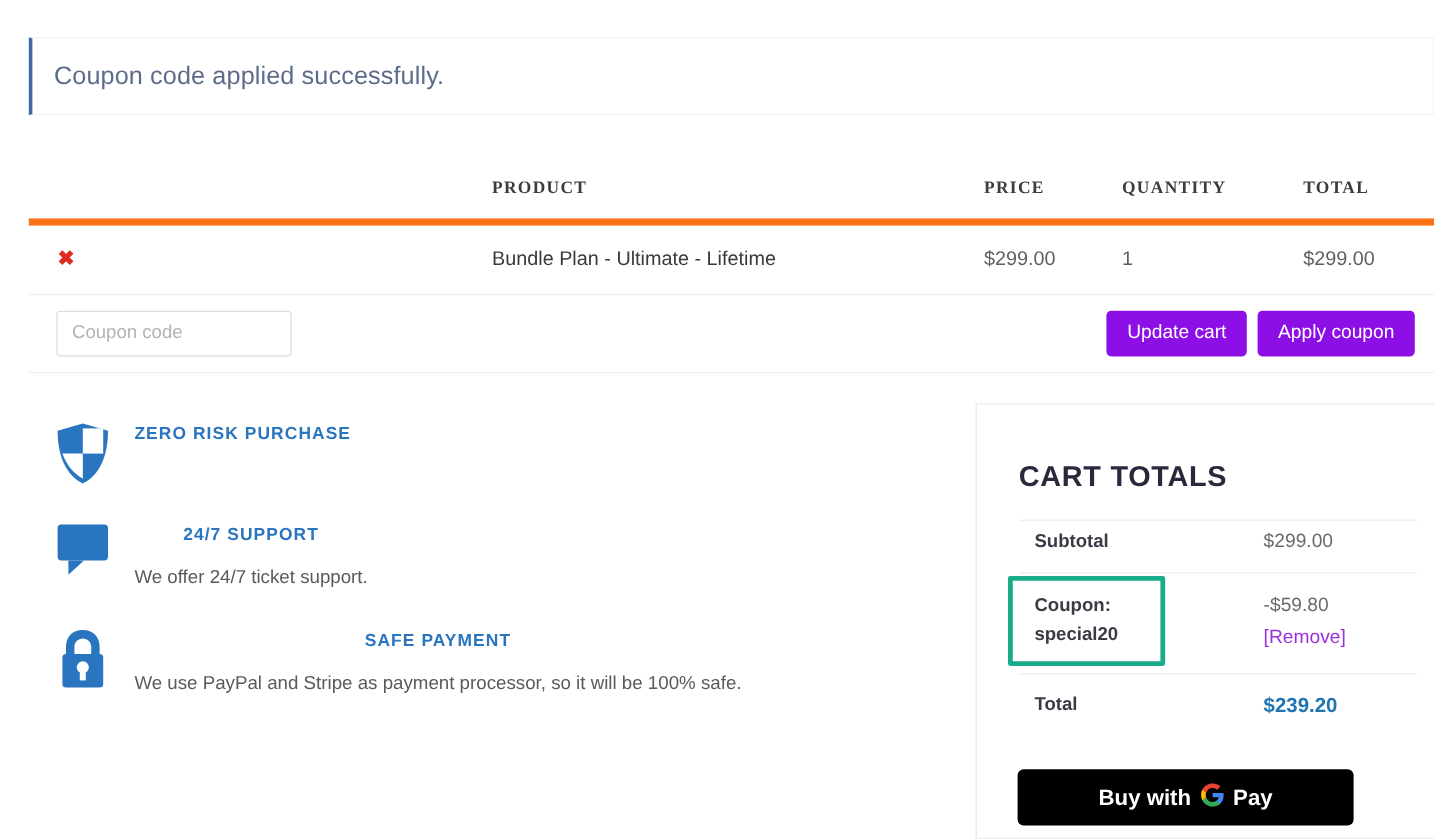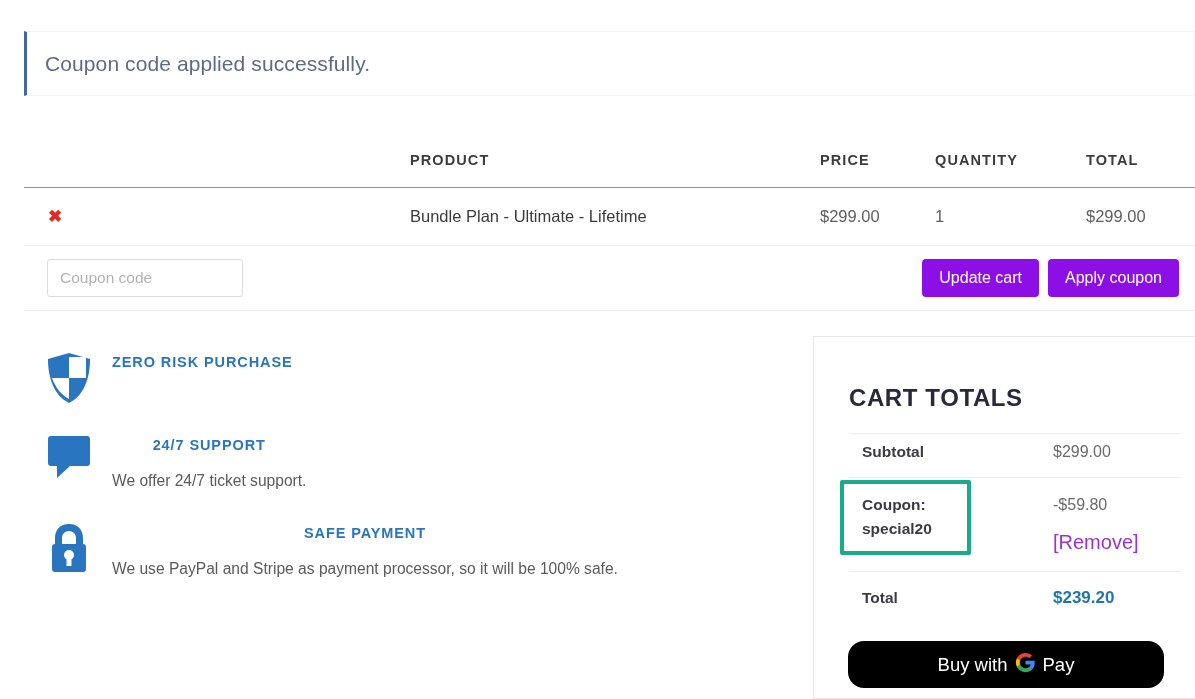--- a/index.html
+++ b/index.html
@@ -34,21 +34,22 @@
 
   
   .cart-table {
     position: absolute;
     left: 24px; top: 133px;
     width: 1171px;
   }
   .cart-row { display: flex; align-items: center; }
   .cart-head {
     height: 55px;
-    border-bottom: 1px solid #f97316;
+    border-bottom: 6px solid #f97316;
+    font-family: Liberation Serif, serif;
   }
   .cart-head .cell {
     font-size: 14.5px;
     font-weight: 700;
     letter-spacing: 1.1px;
     color: #3c3c3c;
     text-transform: uppercase;
   }
   .cart-body {
     height: 58px;
@@ -174,44 +175,45 @@
     left: -9px; top: 2px;
     width: 131px; height: 75px;
     border: 4px solid #1aab8b;
     border-radius: 2px;
     pointer-events: none;
   }
   .t-label-coupon { position: relative; z-index: 2; max-width: 100px; }
   .remove-link {
     color: #9b30dd;
     text-decoration: none;
-    font-size: 20px;
+    font-size: 16px;
     display: block;
-    margin-top: 13px;
+    margin-top: 3px;
   }
   .t-row-total { padding-top: 14px; padding-bottom: 10px; }
   .t-value-total {
     color: #2174b3;
     font-weight: 700;
     font-size: 17px;
   }
 
   .gpay-btn {
     position: absolute;
     left: 848px; top: 641px;
-    width: 316px; height: 47px;
+    width: 280px; height: 47px;
     background: #000;
     border: none;
-    border-radius: 16px;
+    border-radius: 5px;
     color: #fff;
     font-size: 18.5px;
     font-family: "Liberation Sans", sans-serif;
     cursor: pointer;
     display: flex; align-items: center; justify-content: center;
     gap: 7px;
+    font-weight: bold;
   }
   .gpay-g { display: block; }
 </style>
 </head>
 <body>
 
 <div id="page">
 
   <div class="notice">
     <span class="notice-text">Coupon code applied successfully.</span>

